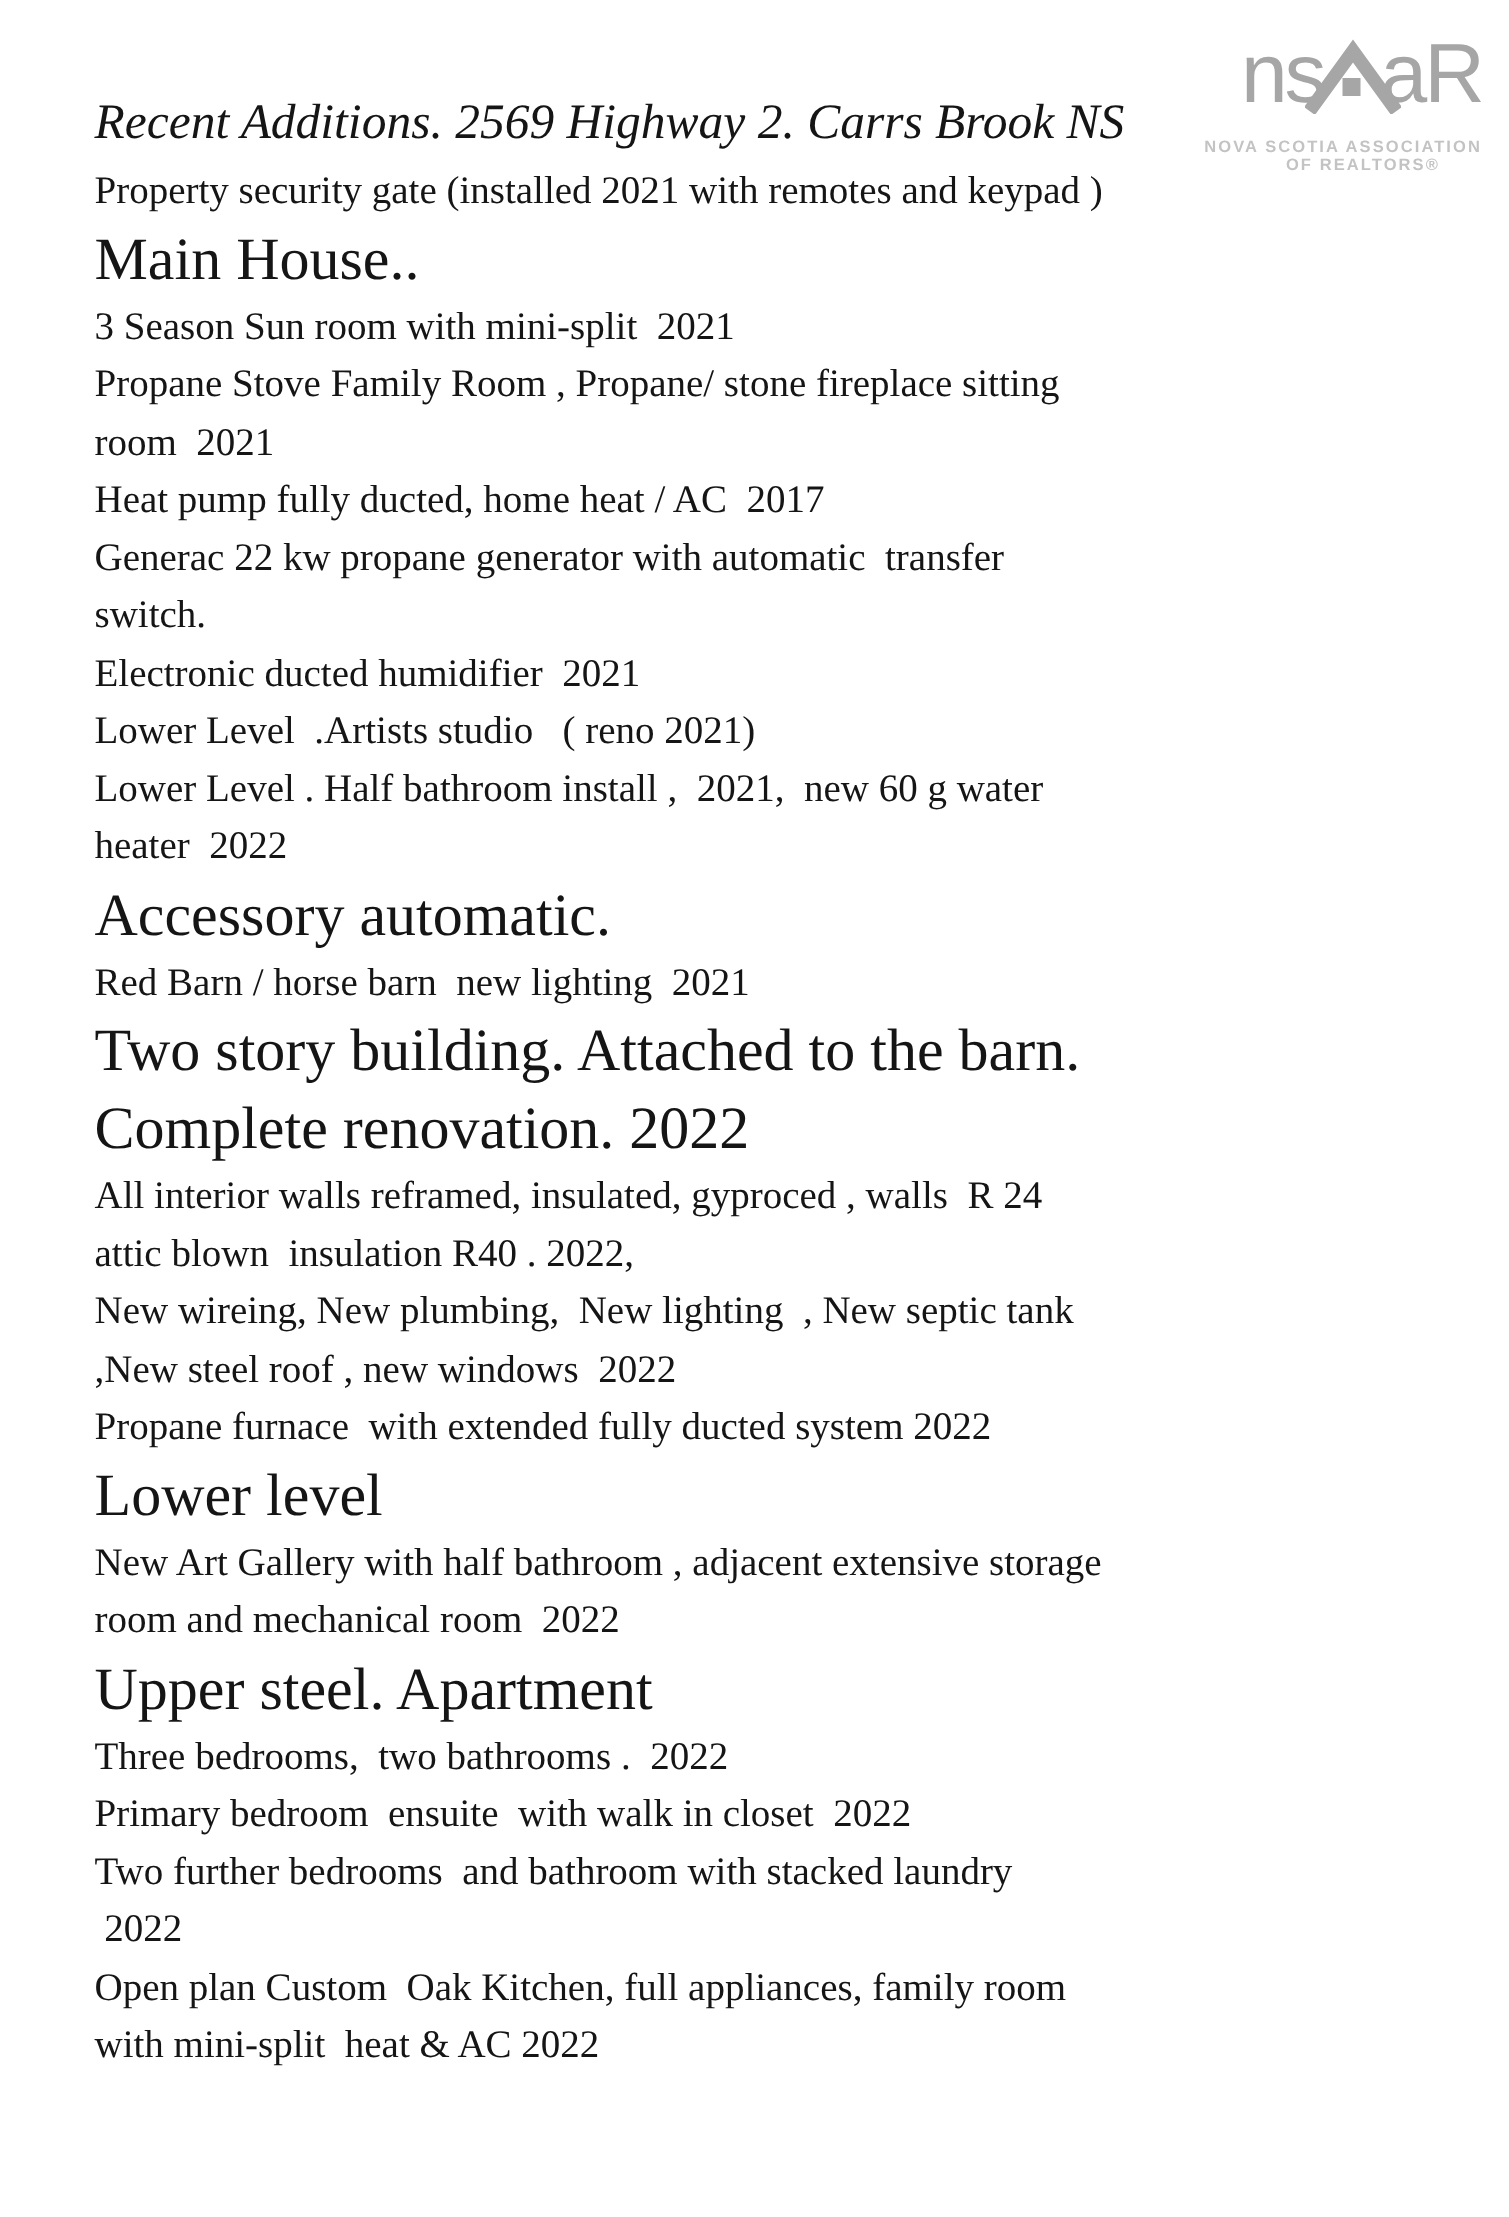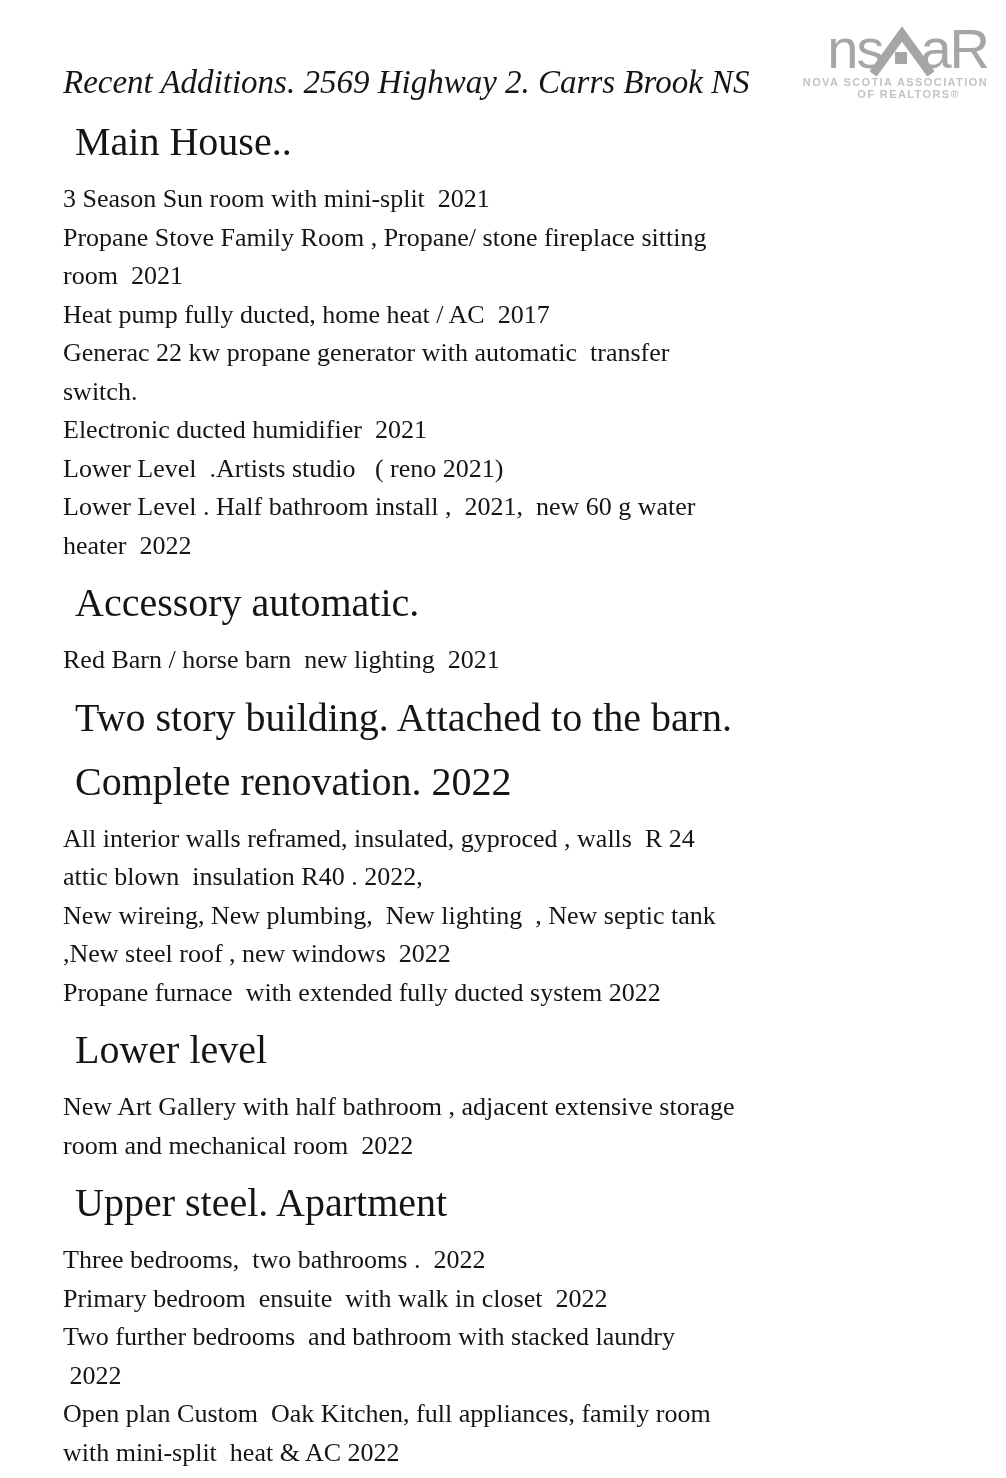--- a/index.html
+++ b/index.html
@@ -36,21 +36,21 @@
     line-height: 0.9;
     font-weight: 400;
     letter-spacing: -2px;
     color: #a6a6a6;
   }
   .logo-roof {
     margin: 0 -14px -2px -12px;
     display: block;
   }
   .logo-sub1 {
-    margin-top: 2px;
+    margin-top: 18px;
     font-size: 11px;
     font-weight: 700;
     letter-spacing: 1.4px;
     color: #c3c3c3;
     white-space: nowrap;
   }
   .logo-sub2 {
     font-size: 11px;
     font-weight: 700;
     letter-spacing: 1.4px;
@@ -70,21 +70,21 @@
     font-style: italic;
   }
   .body-line {
     margin: 0;
     font-size: 26px;
     font-weight: 400;
     line-height: 38.5px;
     white-space: pre-wrap;
   }
   .heading {
-    margin: 12px;
+    margin: 0;
     font-size: 40px;
     font-weight: 400;
     line-height: 52px;
     white-space: pre-wrap;
   }
 </style>
 </head>
 <body>
 
 <div class="page">
@@ -97,20 +97,21 @@
         <rect x="25" y="26" width="12" height="12" fill="#a6a6a6"></rect>
       </svg>
       <span>aR</span>
     </div>
     <div class="logo-sub1">NOVA SCOTIA ASSOCIATION</div>
     <div class="logo-sub2">OF REALTORS®</div>
   </div>
 
   <h1 class="title">Recent Additions. 2569 Highway 2. Carrs Brook NS</h1>
 
+  <p class="body-line">Property security gate (installed 2021 with remotes and keypad )</p>
   <h2 class="heading">Main House..</h2>
   <p class="body-line">3 Season Sun room with mini-split  2021</p>
   <p class="body-line">Propane Stove Family Room , Propane/ stone fireplace sitting
 room  2021</p>
   <p class="body-line">Heat pump fully ducted, home heat / AC  2017</p>
   <p class="body-line">Generac 22 kw propane generator with automatic  transfer
 switch.</p>
   <p class="body-line">Electronic ducted humidifier  2021</p>
   <p class="body-line">Lower Level  .Artists studio   ( reno 2021)</p>
   <p class="body-line">Lower Level . Half bathroom install ,  2021,  new 60 g water

